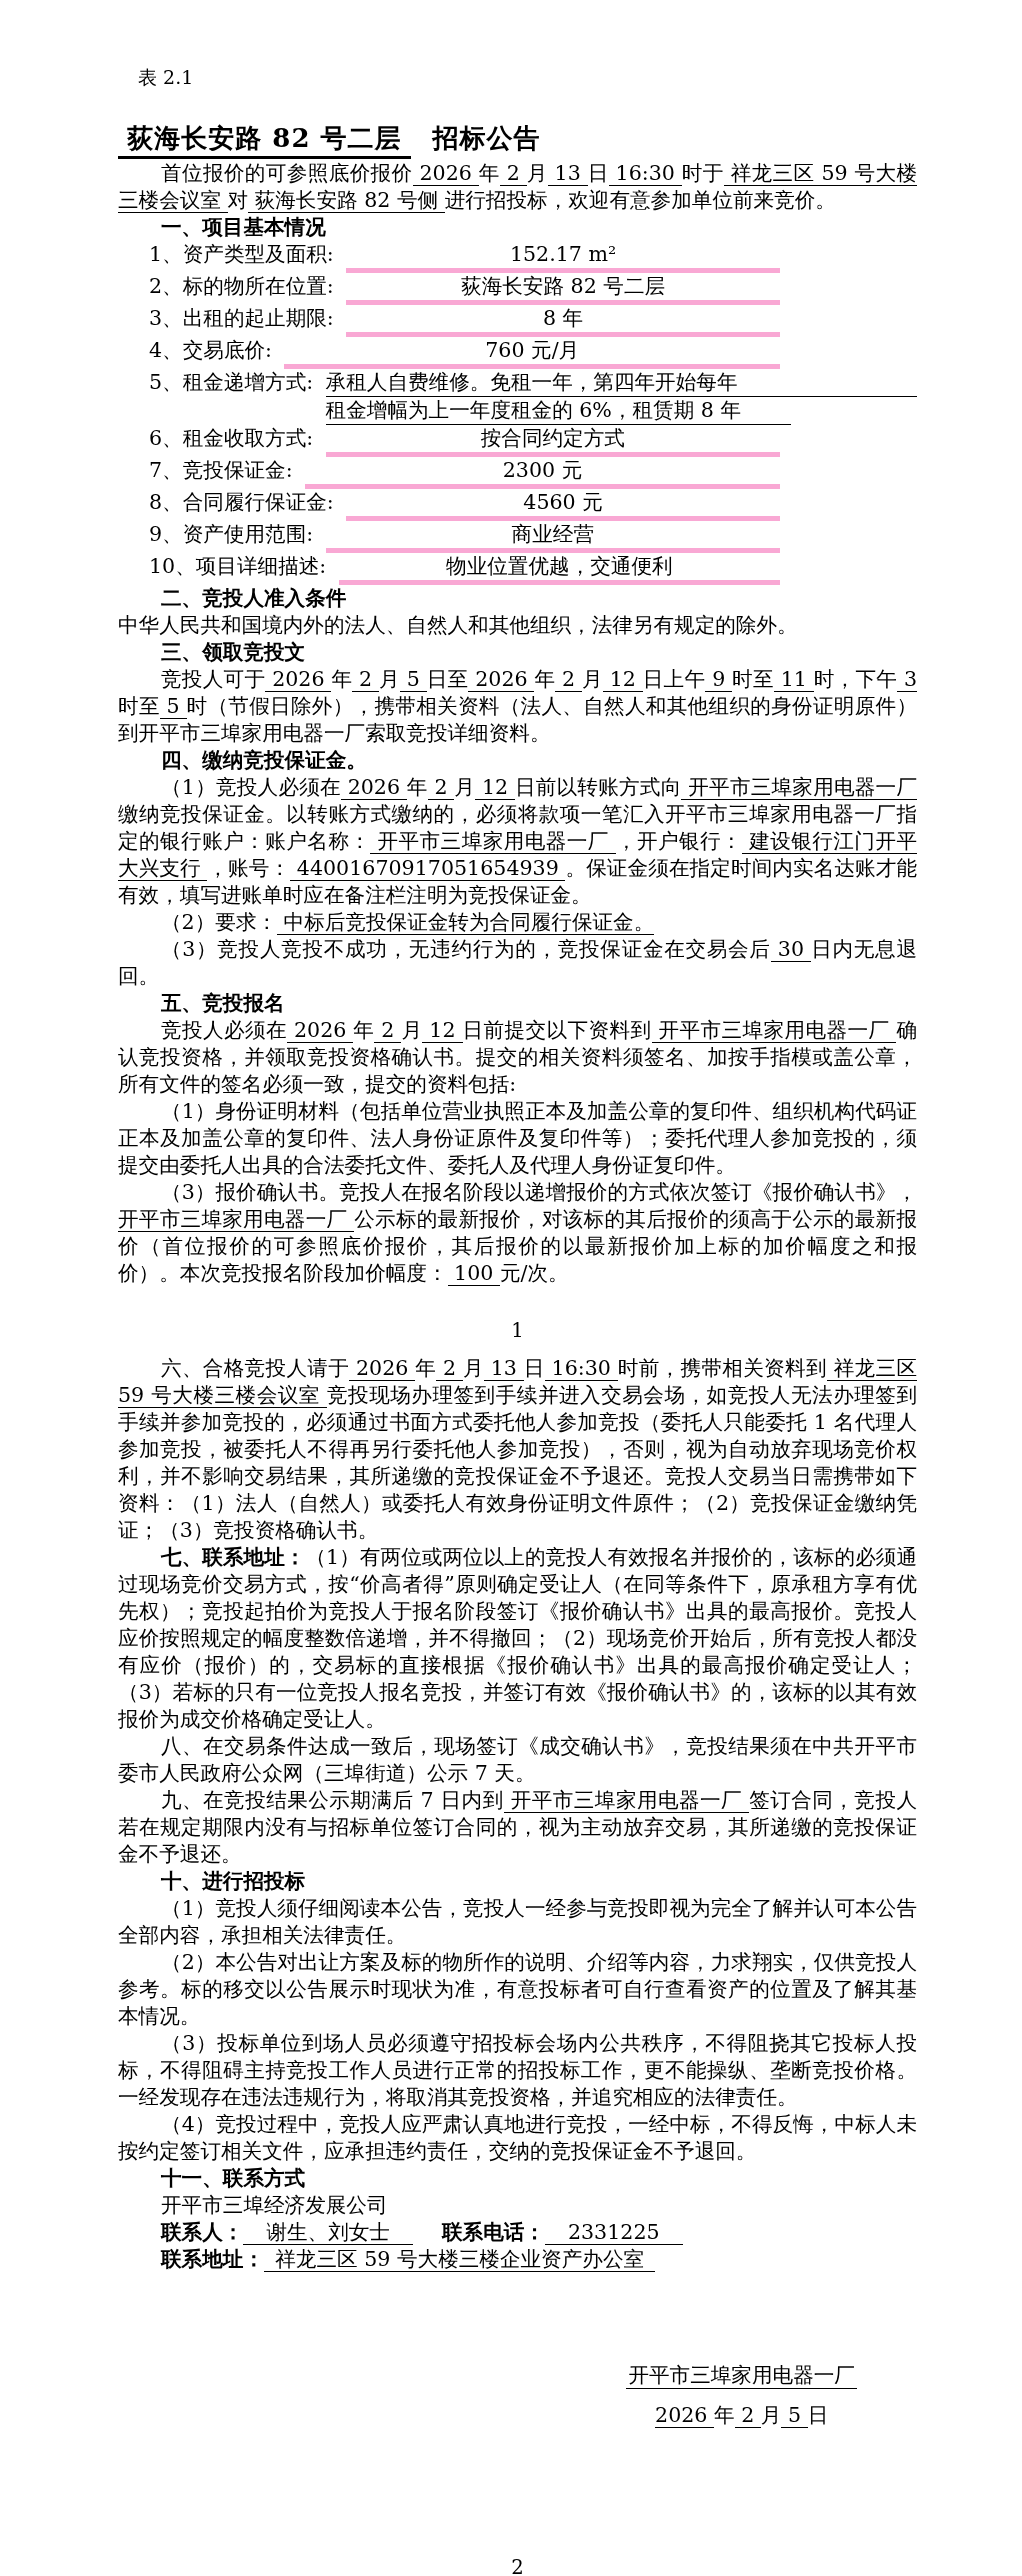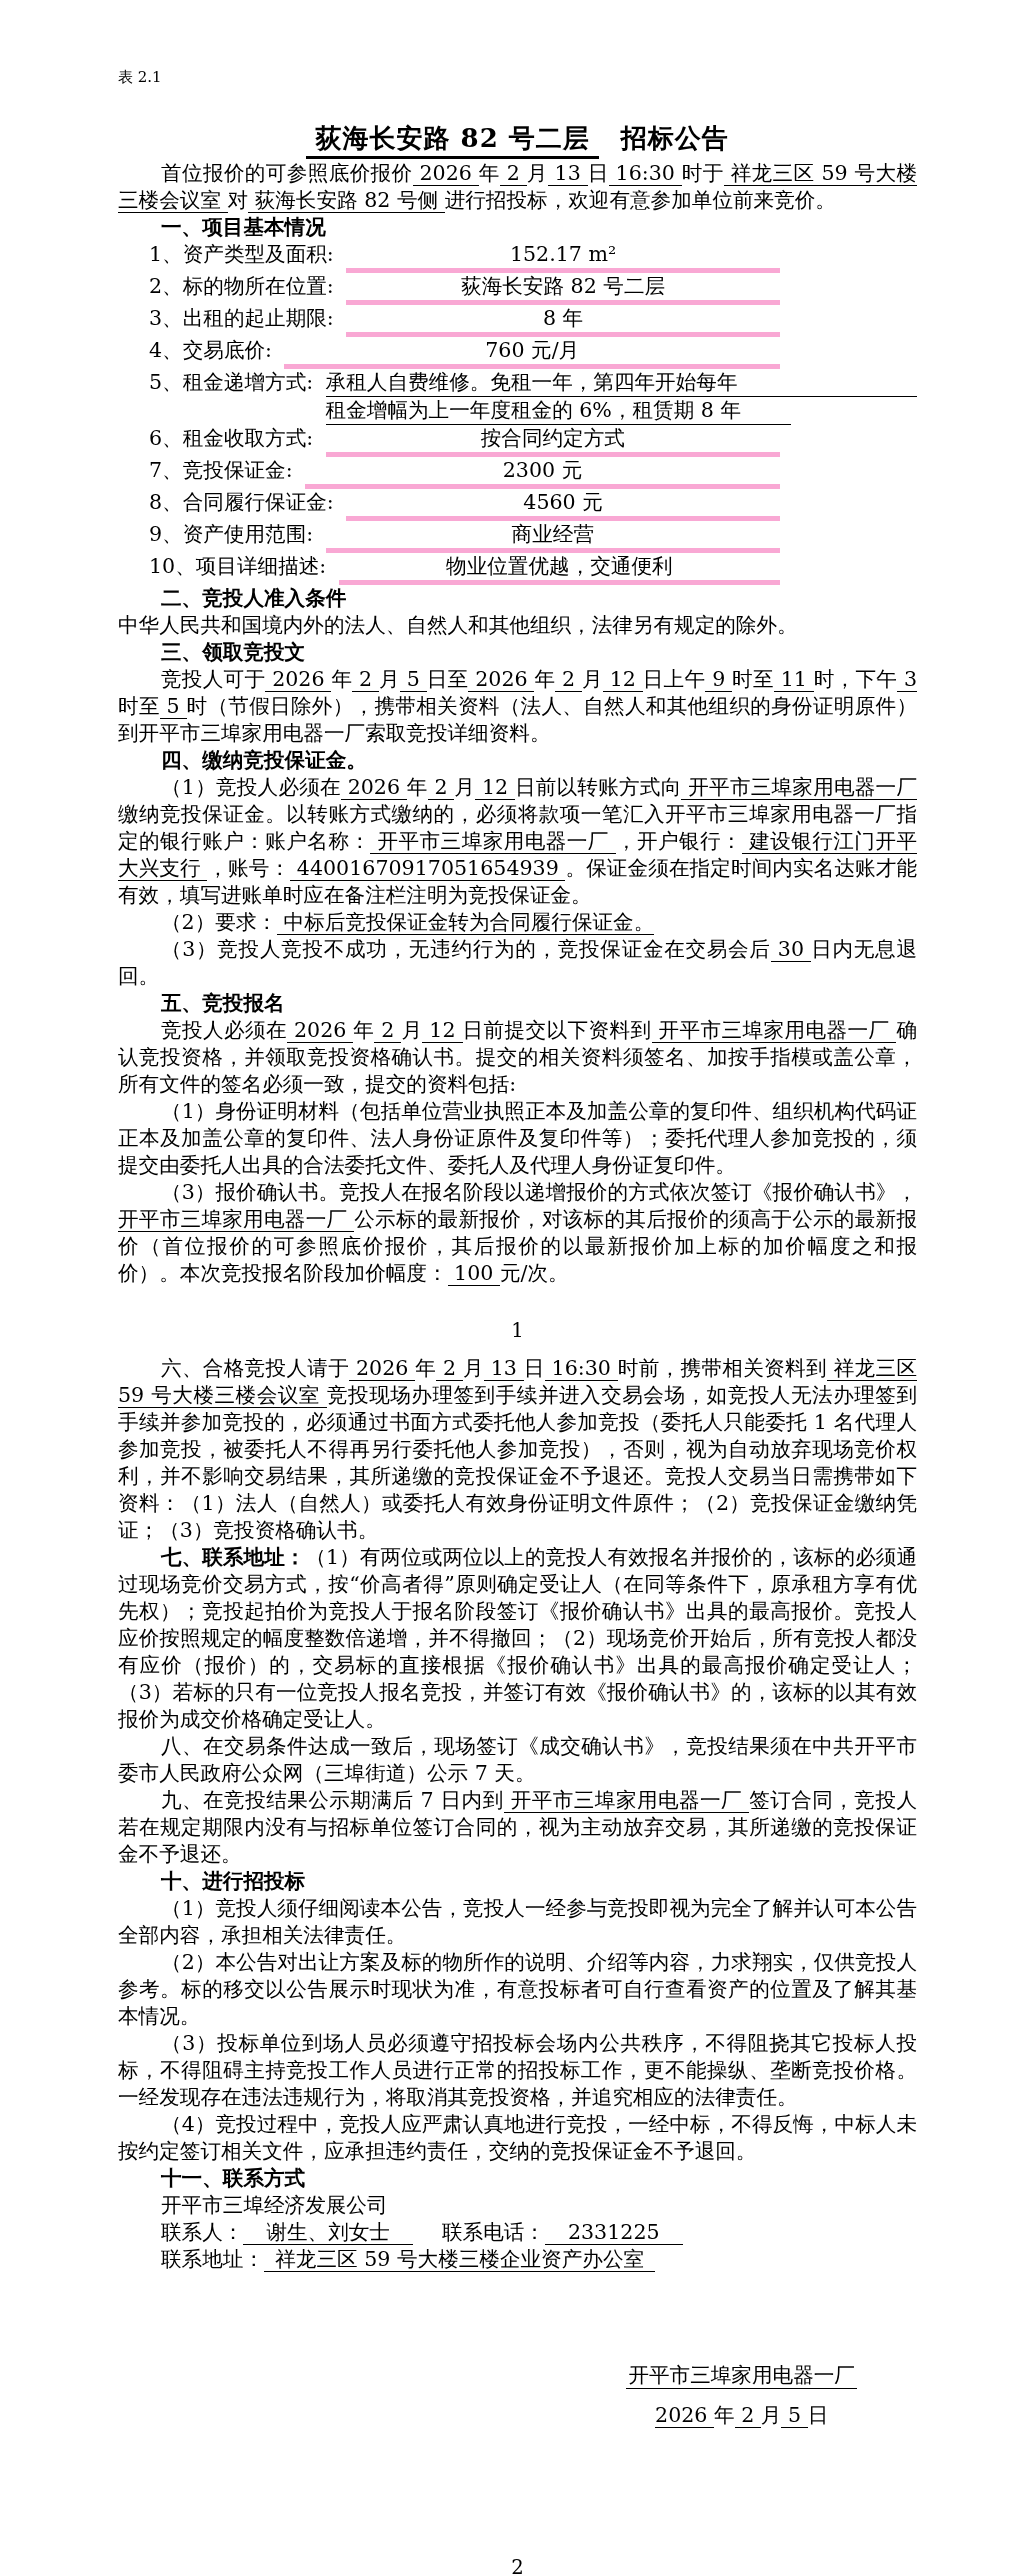--- a/index.html
+++ b/index.html
@@ -5,23 +5,23 @@
   html,body{margin:0;padding:0;background:#e8e8e8;}
   .page{
     width:1022px;height:2662px;background:#ffffff;color:#000;
     font-family:"DejaVu Serif","Liberation Serif",serif;
     position:relative;overflow:hidden;margin:0 auto;
   }
   .content{
     width:799px;margin-left:118px;padding-top:64px;
     font-size:20.6px;line-height:27px;text-align:justify;
   }
-  .form-label{font-size:15px;line-height:27px;}
+  .form-label{font-size:19px;line-height:27px;margin-left:20px;}
   .title{
-    font-size:26px;font-weight:bold;text-align:center;
+    font-size:26px;font-weight:bold;
     margin:25px 0 0 0;line-height:44px;letter-spacing:1px;
   }
   .title-u{border-bottom:3.1px solid #000;padding:0 9.3px 3.1px 9.3px;}
   .title-gap{display:inline-block;width:21.6px;}
   .para{margin:0;}
   .para.indent{text-indent:43px;}
   .heading{font-weight:bold;margin-left:43px;}
   .item{display:flex;margin-left:31px;}
   .item-label{white-space:nowrap;}
   .item-value{
@@ -29,21 +29,21 @@
     border-bottom:5px solid #f9a8d4;text-align:center;
   }
   .item-value-multi{flex:1;margin-left:12.4px;}
   .item-value-multi .vline{border-bottom:1px solid #000;}
   .item-value-multi .vline + .vline{margin-right:126px;}
   .u{border-bottom:1px solid #000;}
   .pagenum{text-align:center;font-size:19.6px;margin:30px 0 11.3px 0;}
   .pagenum.page2{margin:125px 0 0 0;}
   .contact{margin-left:43px;}
   .c-pair + .c-pair{margin-left:29px;}
-  .c-label{white-space:nowrap;}
+  .c-label{white-space:nowrap;font-weight:bold;}
   .c-value{border-bottom:1px solid #000;padding:0 23px;white-space:nowrap;}
   .c-value.wide{padding:0 11.3px;}
   .signature{
     margin-left:auto;margin-right:60px;width:fit-content;
     text-align:center;margin-top:89px;
   }
   .sig-name{border-bottom:1px solid #000;padding:0 2.1px 1px 2.1px;}
   .sig-date{margin-top:13px;}
 </style>
 </head>

